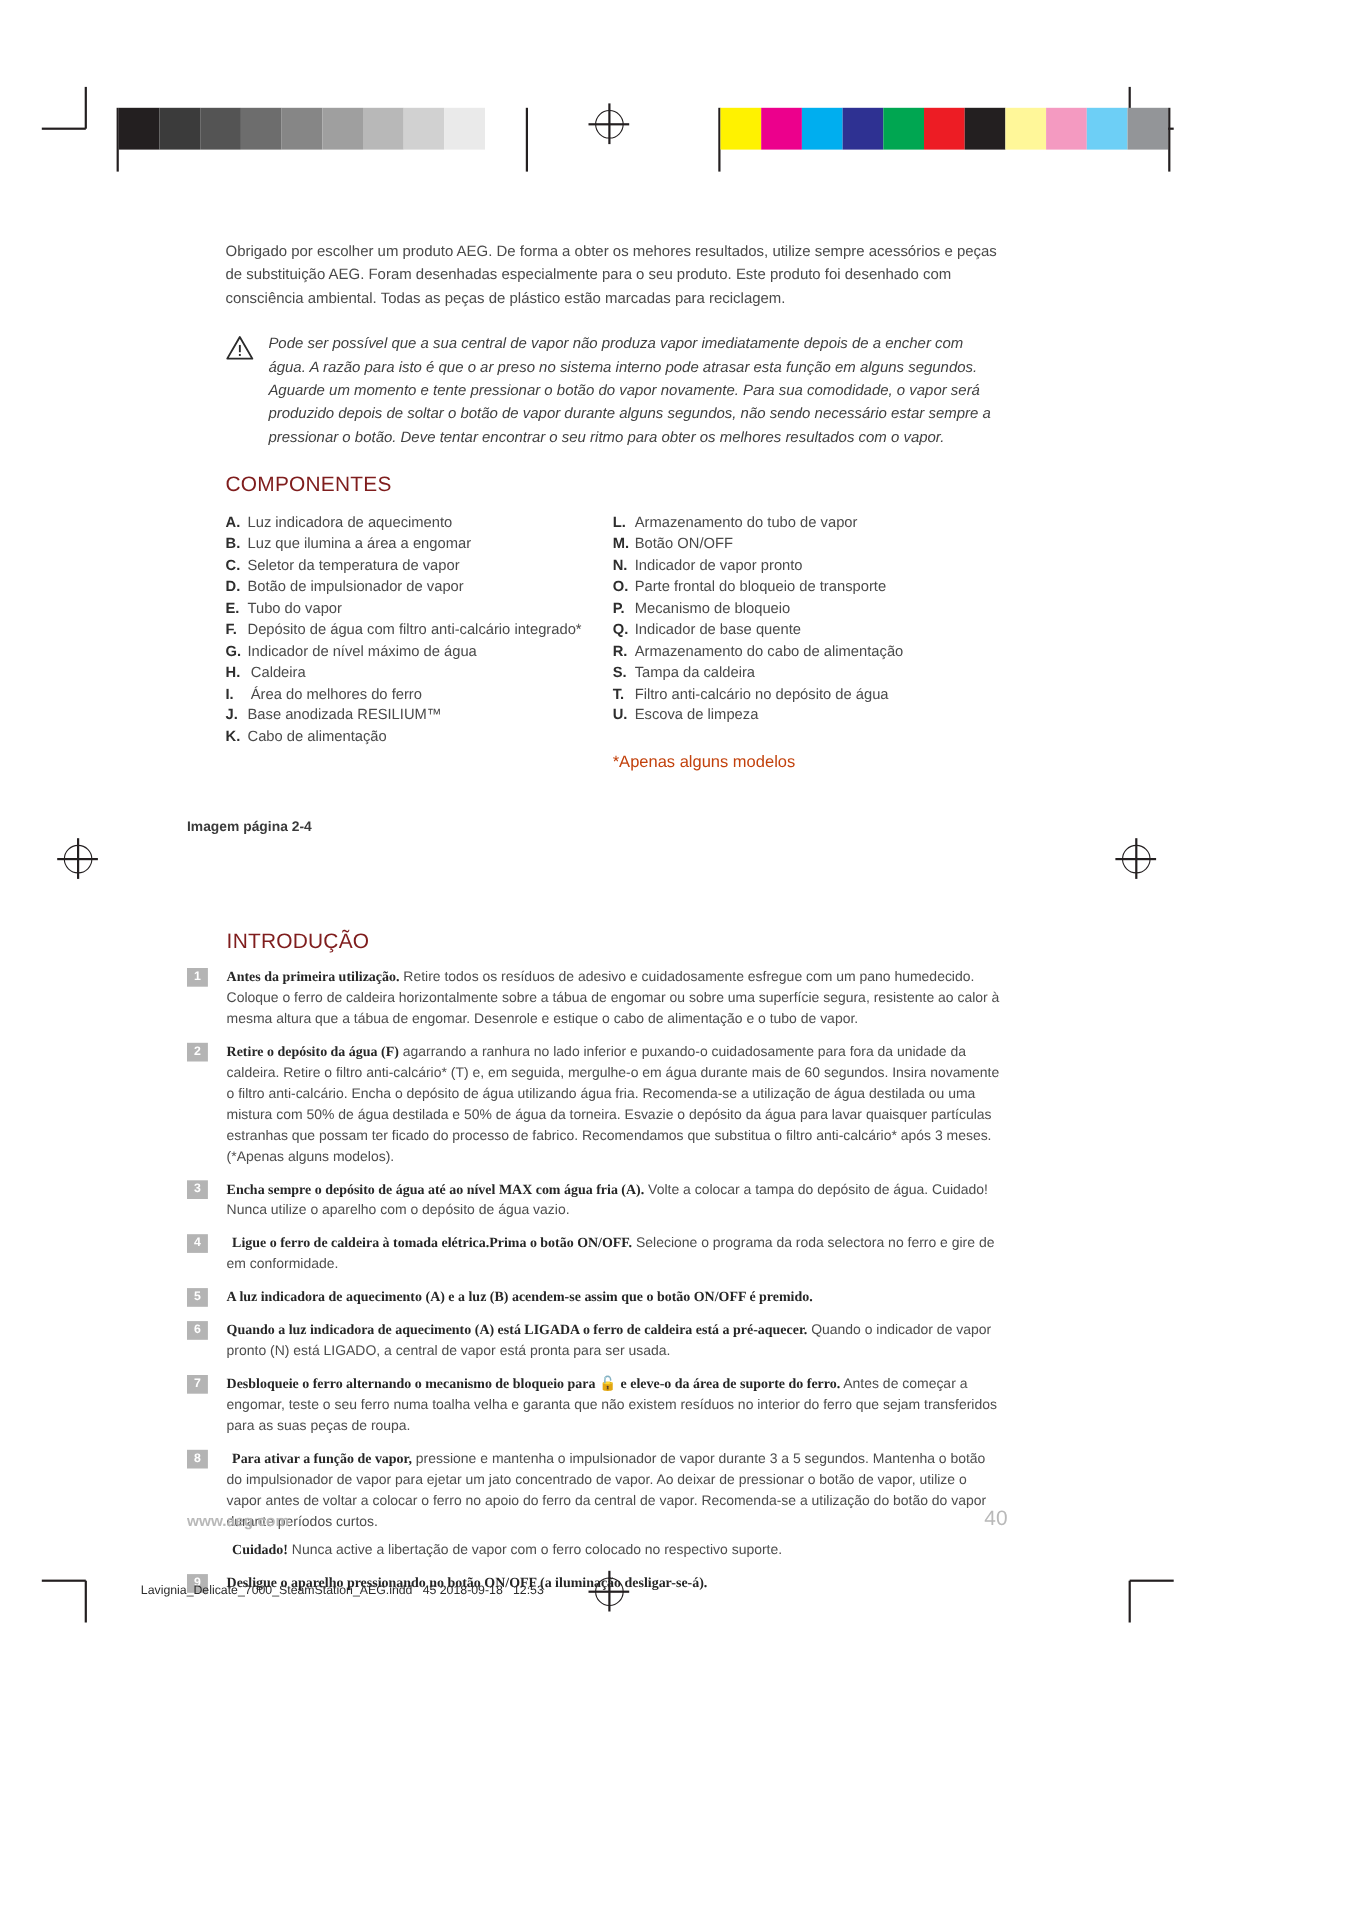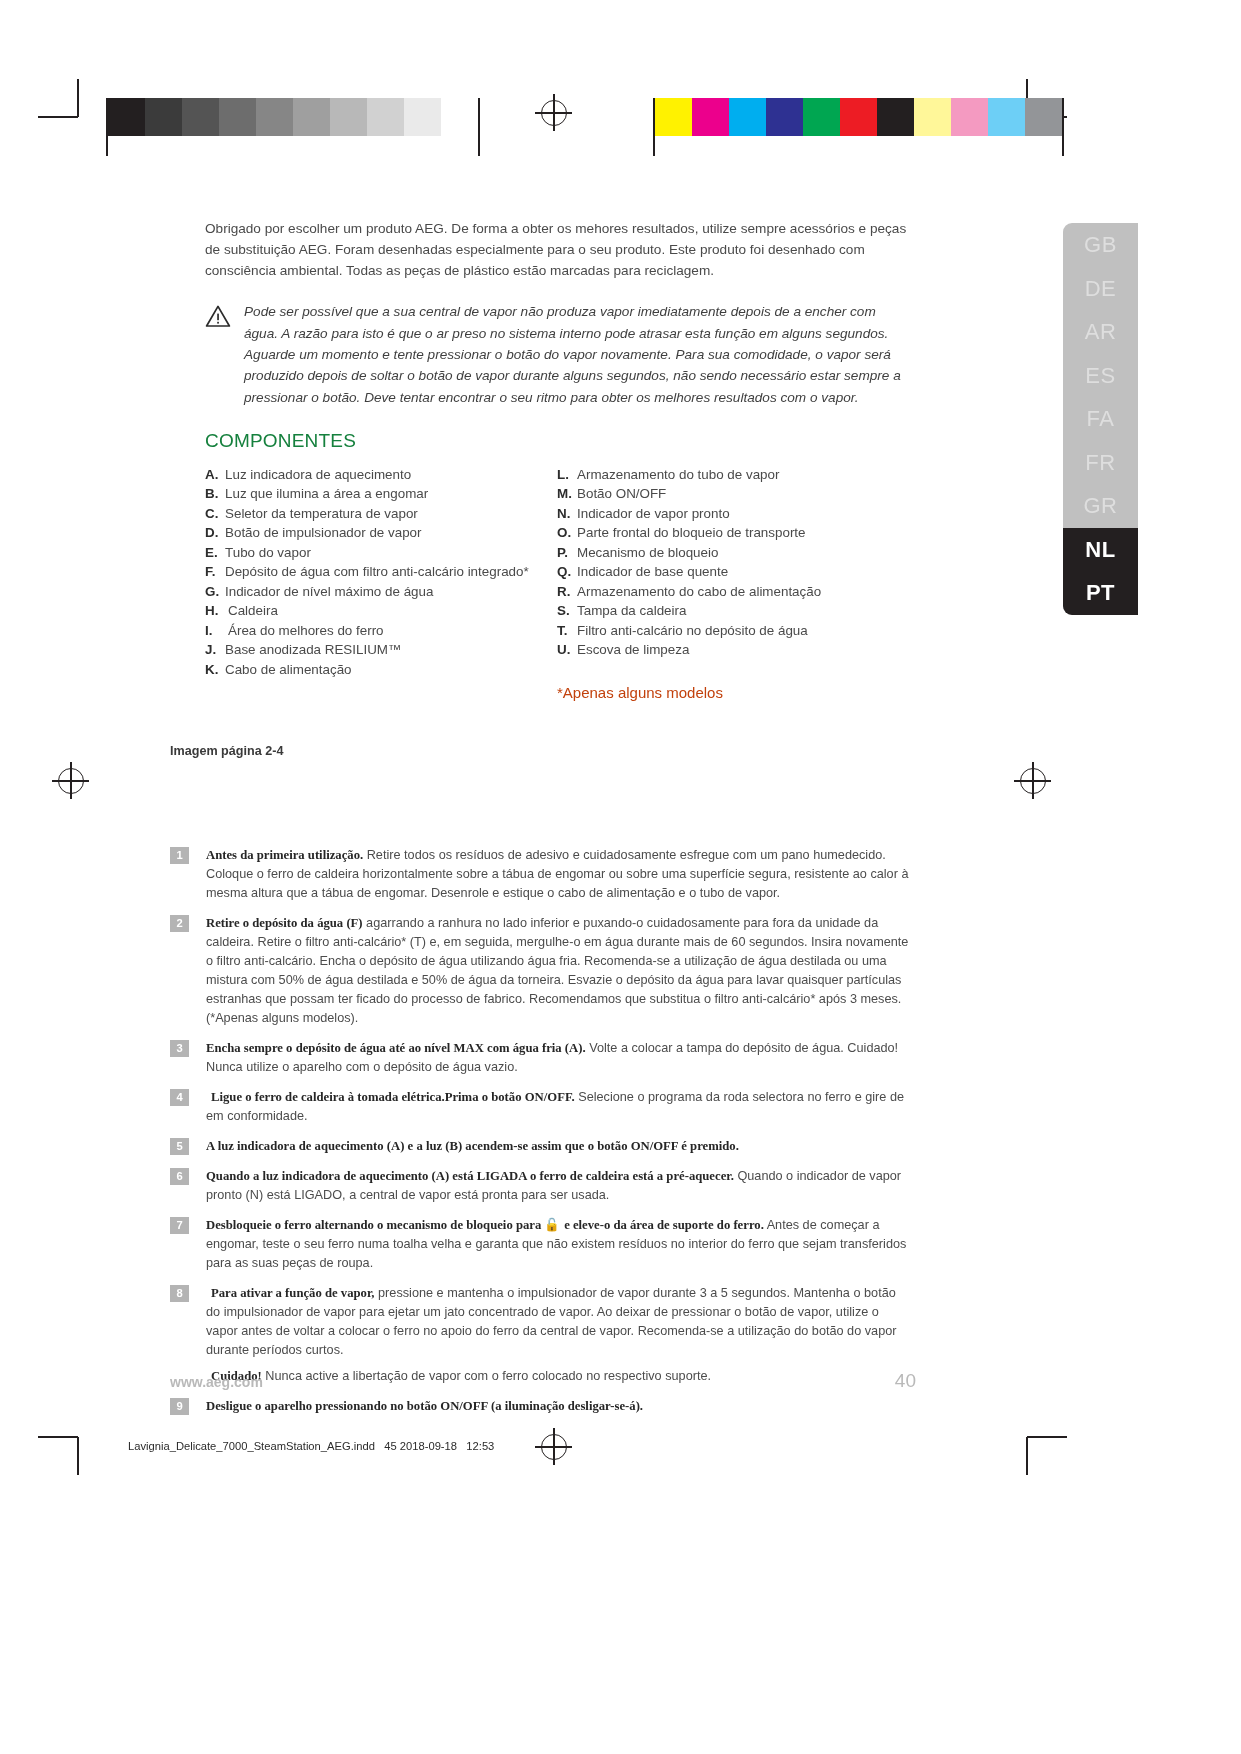--- a/index.html
+++ b/index.html
@@ -46,21 +46,21 @@
     font-size: 13.6px; line-height: 1.55; margin: 0 0 20px 0; color: #4a4a4a;
   }
 
   .note { position: relative; padding-left: 39px; margin-bottom: 22px; }
   .warn-ico { position: absolute; left: 0; top: 3px; width: 26px; height: 24px; }
   .note p {
     margin: 0; font-style: italic; font-size: 13.6px; line-height: 1.57; color: #3f3f3f;
   }
 
   h2.sec {
-    font-size: 19px; font-weight: 400; color: #15803d;
+    font-size: 19px; font-weight: 400; color: #7f1d1d;
     margin: 0 0 13px 0; letter-spacing: .2px;
   }
 
   .comp-cols { display: flex; gap: 0; }
   .comp-col { width: 352px; }
   .comp-col.right { width: 353px; }
   .comp-li { display: flex; font-size: 13.4px; line-height: 1.455; color: #4a4a4a; }
   .comp-li .ltr {
     font-weight: bold; color: #2d2d2d; min-width: 20px; flex: 0 0 20px;
   }
@@ -168,31 +168,20 @@
         <div class="swatch" style="background: rgb(147, 149, 152);"></div>
       </div>
     <div class="endrule"></div>
   </div>
 
   <div class="reg" style="left:541px;top:100px;"></div>
   <div class="reg" style="left:58px;top:768px;"></div>
   <div class="reg" style="left:1020px;top:768px;"></div>
   <div class="reg" style="left:541px;top:1434px;"></div>
 
-  <div class="langtabs" id="langtabs">
-      <div class="langtab">GB</div>
-      <div class="langtab">DE</div>
-      <div class="langtab">AR</div>
-      <div class="langtab">ES</div>
-      <div class="langtab">FA</div>
-      <div class="langtab">FR</div>
-      <div class="langtab">GR</div>
-      <div class="langtab active">NL</div>
-      <div class="langtab active">PT</div>
-    </div>
 
   <div class="content">
 
 
     <p class="intro">Obrigado por escolher um produto AEG. De forma a obter os mehores resultados, utilize sempre acessórios e peças de substituição AEG. Foram desenhadas especialmente para o seu produto. Este produto foi desenhado com consciência ambiental. Todas as peças de plástico estão marcadas para reciclagem.</p>
 
     <div class="note">
       <span class="warn-ico">
         <svg viewBox="0 0 26 24" width="26" height="24" aria-hidden="true">
           <path d="M13 2.4 L24.4 22 L1.6 22 Z" fill="none" stroke="#2b2b2b" stroke-width="1.7" stroke-linejoin="round"></path>
@@ -294,20 +283,21 @@
             <span>Escova de limpeza</span>
           </div>
           <div class="comp-note">*Apenas alguns modelos</div>
         </div>
     </div>
   </div>
 
   <div class="imgref">Imagem página 2-4</div>
 
   <div class="steps">
+    <h2 class="sec">INTRODUÇÃO</h2>
     <div id="steps-a">
         <div class="step">
           <div class="num">1</div>
           <div class="txt"><b>Antes da primeira utilização.</b><span> Retire todos os resíduos de adesivo e cuidadosamente esfregue com um pano humedecido. Coloque o ferro de caldeira horizontalmente sobre a tábua de engomar ou sobre uma superfície segura, resistente ao calor à mesma altura que a tábua de engomar. Desenrole e estique o cabo de alimentação e o tubo de vapor.</span></div>
         </div>
         <div class="step">
           <div class="num">2</div>
           <div class="txt"><b>Retire o depósito da água (F)</b><span> agarrando a ranhura no lado inferior e puxando-o cuidadosamente para fora da unidade da caldeira. Retire o filtro anti-calcário* (T) e, em seguida, mergulhe-o em água durante mais de 60 segundos. Insira novamente o filtro anti-calcário. Encha o depósito de água utilizando água fria. Recomenda-se a utilização de água destilada ou uma mistura com 50% de água destilada e 50% de água da torneira. Esvazie o depósito da água para lavar quaisquer partículas estranhas que possam ter ficado do processo de fabrico. Recomendamos que substitua o filtro anti-calcário* após 3 meses. (*Apenas alguns modelos).</span></div>
         </div>
         <div class="step">

